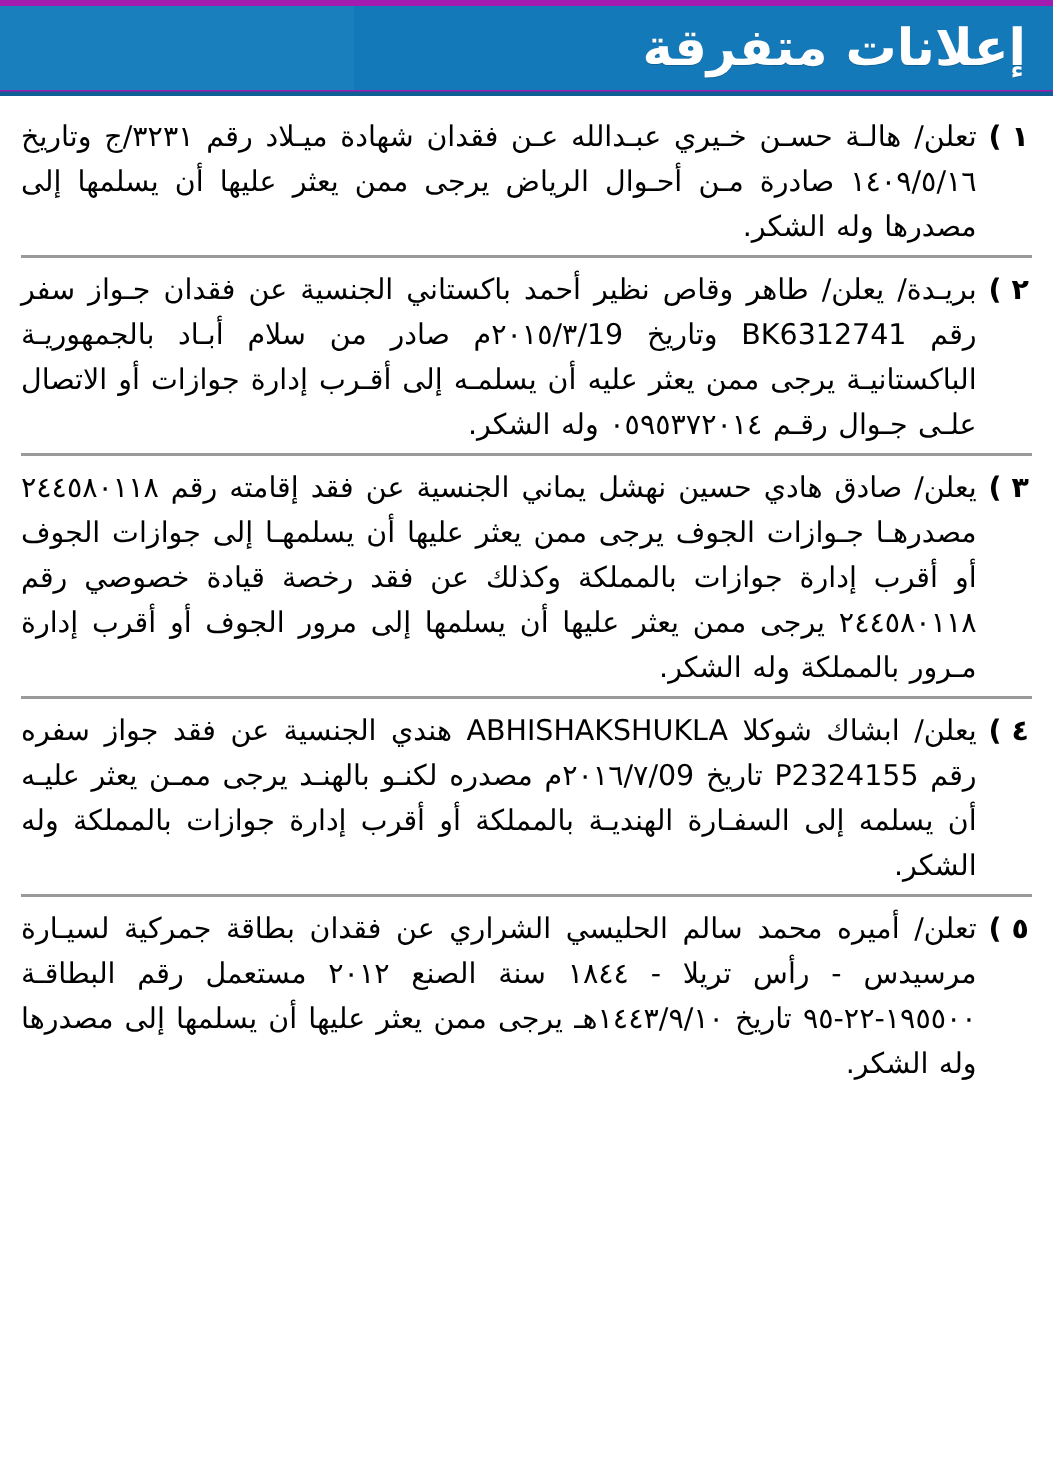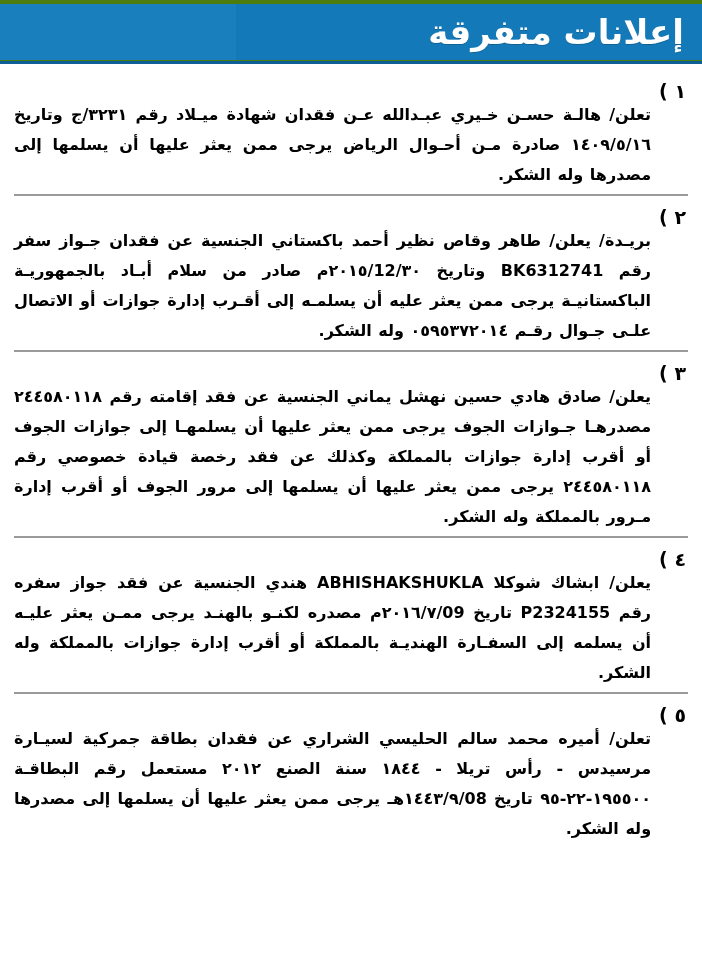--- a/index.html
+++ b/index.html
@@ -18,21 +18,21 @@
     width: 702px;
     height: 975px;
     position: relative;
     box-sizing: border-box;
     background: #ffffff;
   }
   
   .banner {
     position: relative;
     height: 64px;
-    background: #4d7c0f;
+    background: #a21caf;
     overflow: hidden;
   }
   .banner-bar {
     position: absolute;
     top: 4px;
     right: 0;
     left: 0;
     height: 56px;
     background: #1479b8;
   }
@@ -85,28 +85,27 @@
     font-size: 19px;
     font-weight: bold;
     line-height: 30px;
     padding-right: 2px;
     padding-left: 8px;
     white-space: nowrap;
     color: #000;
   }
   .ad-text {
     flex: 1 1 auto;
-    font-size: 16px;
-    font-weight: bold;
+    font-size: 19px;
+    font-weight: normal;
     line-height: 30px;
     text-align: justify;
     text-align-last: right;
     color: #000;
     word-spacing: 1px;
-    margin-top: 24px;
   }
 </style>
 </head>
 <body>
 
 <div class="page">
 
   <div class="banner">
     <div class="banner-bar"></div>
     <div class="banner-left-block"></div>
@@ -116,32 +115,32 @@
 
   <div class="content">
 
     <div class="ad">
       <div class="ad-num">١ )</div>
       <div class="ad-text">تعلن/ هالـة حسـن خـيري عبـدالله عـن فقدان شهادة ميـلاد رقم ٣٢٣١/ج وتاريخ ١٤٠٩/٥/١٦ صادرة مـن أحـوال الرياض يرجى ممن يعثر عليها أن يسلمها إلى مصدرها وله الشكر.</div>
     </div>
 
     <div class="ad">
       <div class="ad-num">٢ )</div>
-      <div class="ad-text">بريـدة/ يعلن/ طاهر وقاص نظير أحمد باكستاني الجنسية عن فقدان جـواز سفر رقم BK6312741 وتاريخ ٢٠١٥/12/٣٠م صادر من سلام أبـاد بالجمهوريـة الباكستانيـة يرجى ممن يعثر عليه أن يسلمـه إلى أقـرب إدارة جوازات أو الاتصال علـى جـوال رقـم ٠٥٩٥٣٧٢٠١٤ وله الشكر.</div>
+      <div class="ad-text">بريـدة/ يعلن/ طاهر وقاص نظير أحمد باكستاني الجنسية عن فقدان جـواز سفر رقم BK6312741 وتاريخ ٢٠١٥/٣/19م صادر من سلام أبـاد بالجمهوريـة الباكستانيـة يرجى ممن يعثر عليه أن يسلمـه إلى أقـرب إدارة جوازات أو الاتصال علـى جـوال رقـم ٠٥٩٥٣٧٢٠١٤ وله الشكر.</div>
     </div>
 
     <div class="ad">
       <div class="ad-num">٣ )</div>
       <div class="ad-text">يعلن/ صادق هادي حسين نهشل يماني الجنسية عن فقد إقامته رقم ٢٤٤٥٨٠١١٨ مصدرهـا جـوازات الجوف يرجى ممن يعثر عليها أن يسلمهـا إلى جوازات الجوف أو أقرب إدارة جوازات بالمملكة وكذلك عن فقد رخصة قيادة خصوصي رقم ٢٤٤٥٨٠١١٨ يرجى ممن يعثر عليها أن يسلمها إلى مرور الجوف أو أقرب إدارة مـرور بالمملكة وله الشكر.</div>
     </div>
 
     <div class="ad">
       <div class="ad-num">٤ )</div>
       <div class="ad-text">يعلن/ ابشاك شوكلا ABHISHAKSHUKLA هندي الجنسية عن فقد جواز سفره رقم P2324155 تاريخ ٢٠١٦/٧/09م مصدره لكنـو بالهنـد يرجى ممـن يعثر عليـه أن يسلمه إلى السفـارة الهنديـة بالمملكة أو أقرب إدارة جوازات بالمملكة وله الشكر.</div>
     </div>
 
     <div class="ad">
       <div class="ad-num">٥ )</div>
-      <div class="ad-text">تعلن/ أميره محمد سالم الحليسي الشراري عن فقدان بطاقة جمركية لسيـارة مرسيدس - رأس تريلا - ١٨٤٤ سنة الصنع ٢٠١٢ مستعمل رقم البطاقـة ١٩٥٥٠٠-٢٢-٩٥ تاريخ ١٤٤٣/٩/08هـ يرجى ممن يعثر عليها أن يسلمها إلى مصدرها وله الشكر.</div>
+      <div class="ad-text">تعلن/ أميره محمد سالم الحليسي الشراري عن فقدان بطاقة جمركية لسيـارة مرسيدس - رأس تريلا - ١٨٤٤ سنة الصنع ٢٠١٢ مستعمل رقم البطاقـة ١٩٥٥٠٠-٢٢-٩٥ تاريخ ١٤٤٣/٩/١٠هـ يرجى ممن يعثر عليها أن يسلمها إلى مصدرها وله الشكر.</div>
     </div>
 
   </div>
 </div>
 
 </body></html>

